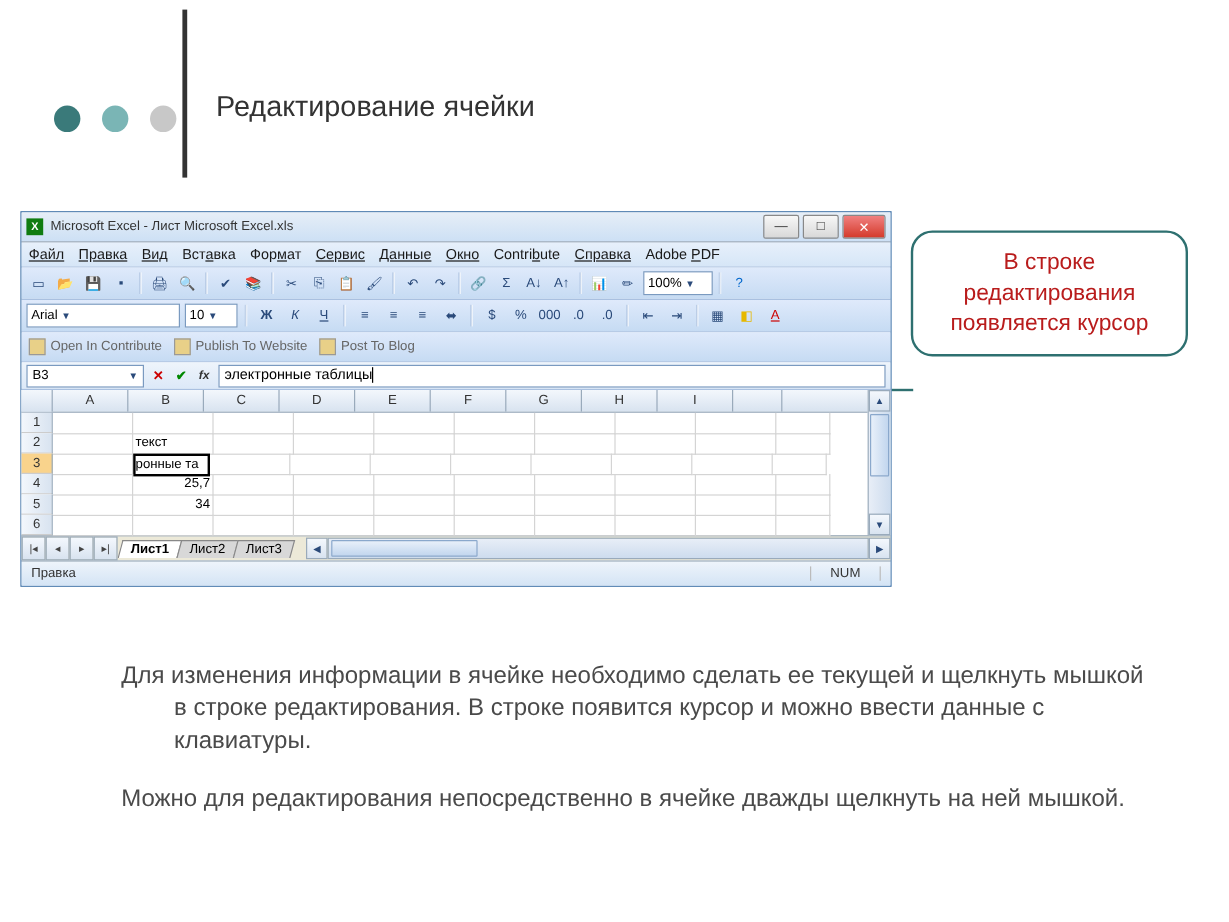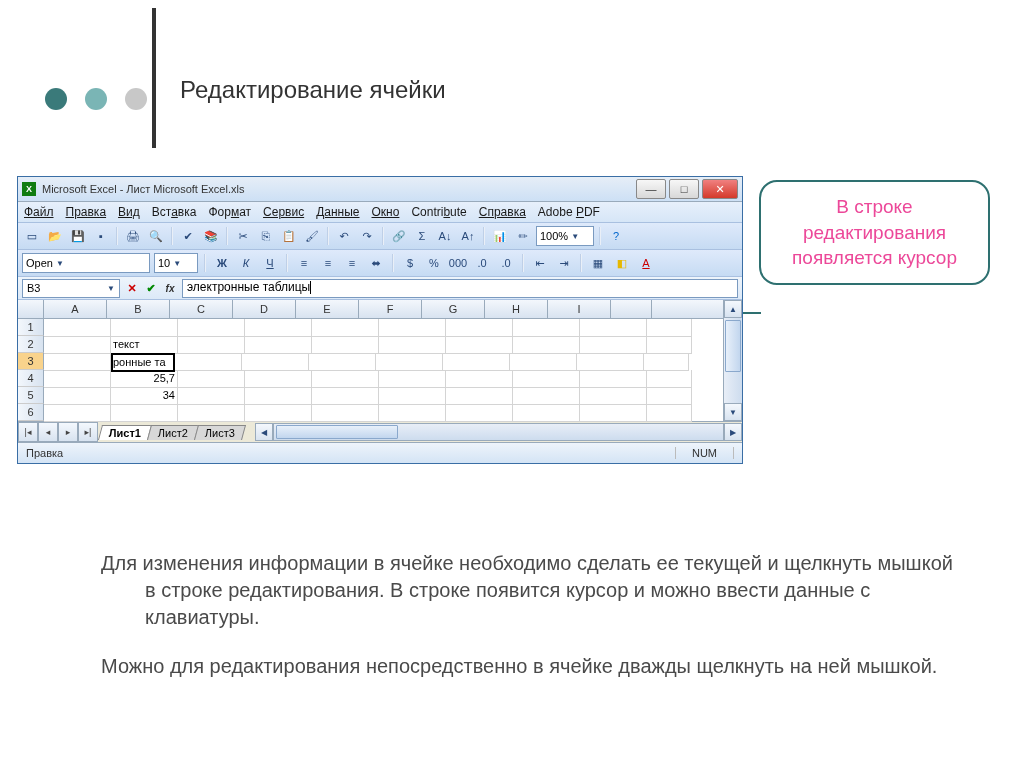--- a/index.html
+++ b/index.html
@@ -3,21 +3,21 @@
 <meta charset="utf-8">
 <style>
 body{margin:0;font-family:Arial,sans-serif;background:#fff;width:1024px;height:768px;position:relative}
 .slide-decor{position:absolute;top:88px;left:45px;display:flex;gap:18px}
 .dot{width:22px;height:22px;border-radius:50%}
 .dot1{background:#3a7a7a}
 .dot2{background:#7ab5b5}
 .dot3{background:#c8c8c8}
 .vline{position:absolute;left:152px;top:8px;width:4px;height:140px;background:#333}
 .slide-title{position:absolute;left:180px;top:76px;font-size:24px;color:#333}
-.callout{position:absolute;right:34px;top:180px;width:195px;padding:12px 16px;border:2px solid #2e7070;border-radius:18px;background:#fff;text-align:center;color:#ec4899;font-size:19px;line-height:1.35}
+.callout{position:absolute;right:34px;top:192px;width:195px;padding:12px 16px;border:2px solid #2e7070;border-radius:18px;background:#fff;text-align:center;color:#b91c1c;font-size:19px;line-height:1.35}
 .callout::before{content:"";position:absolute;left:-170px;top:130px;width:170px;height:2px;background:#2e7070}
 .excel-window{position:absolute;left:17px;top:176px;width:724px;border:1px solid #3a6ea5;background:#fff;font-size:11px;font-family:Tahoma,Arial,sans-serif}
 .titlebar{background:linear-gradient(#e6eef7,#cde0f5);border-bottom:1px solid #9ab;height:24px;display:flex;align-items:center;padding:0 4px;position:relative}
 .titlebar .icon{width:14px;height:14px;background:#107c10;margin-right:6px;display:inline-flex;align-items:center;justify-content:center;color:#fff;font-size:9px;font-weight:bold}
 .titlebar .ttl{font-size:11px;color:#333}
 .winbtns{position:absolute;right:4px;top:2px;display:flex;gap:3px}
 .winbtn{width:28px;height:18px;border:1px solid #888;border-radius:2px;background:linear-gradient(#f7f7f7,#d8d8d8);display:flex;align-items:center;justify-content:center;font-size:11px;color:#333}
 .winbtn.close{background:linear-gradient(#f08080,#d43a2a);color:#fff;width:34px}
 .menubar{background:linear-gradient(#e7f0fb,#d6e6f7);padding:3px 6px;border-bottom:1px solid #a9c0e0;display:flex;gap:12px;color:#1a1a1a;font-size:12px}
 .menubar span{cursor:default}
@@ -144,21 +144,21 @@
     <div class="combo" style="width:50px">
         <span>100%</span>
         <span class="dd">▼</span>
       </div>
     <div class="sep"></div>
     <div class="tbtn" style="color:#06c">?</div>
   </div>
 
   <div class="fontrow">
     <div class="combo" style="width:120px">
-        <span>Open</span>
+        <span>Arial</span>
         <span class="dd">▼</span>
       </div>
     <div class="combo" style="width:36px">
         <span>10</span>
         <span class="dd">▼</span>
       </div>
     <div class="sep"></div>
     <div class="tbtn" style="font-weight:bold">Ж</div>
     <div class="tbtn" style="font-style:italic">К</div>
     <div class="tbtn" style="text-decoration:underline">Ч</div>
@@ -175,20 +175,34 @@
     <div class="tbtn">.0</div>
     <div class="sep"></div>
     <div class="tbtn">⇤</div>
     <div class="tbtn">⇥</div>
     <div class="sep"></div>
     <div class="tbtn">▦</div>
     <div class="tbtn" style="color:#e6b800">◧</div>
     <div class="tbtn" style="color:#c00;text-decoration:underline">A</div>
   </div>
 
+  <div class="contribbar">
+    <div class="cb">
+        <span class="sq"></span>
+        <span>Open In Contribute</span>
+      </div>
+    <div class="cb">
+        <span class="sq"></span>
+        <span>Publish To Website</span>
+      </div>
+    <div class="cb">
+        <span class="sq"></span>
+        <span>Post To Blog</span>
+      </div>
+  </div>
 
   <div class="formulabar">
     <div class="namebox">
         <span>B3</span>
         <span class="dd">▼</span>
       </div>
     <div class="fbtns">
       <div class="fbtn cancel">✕</div>
       <div class="fbtn ok">✔</div>
       <div class="fbtn fx">fx</div>

